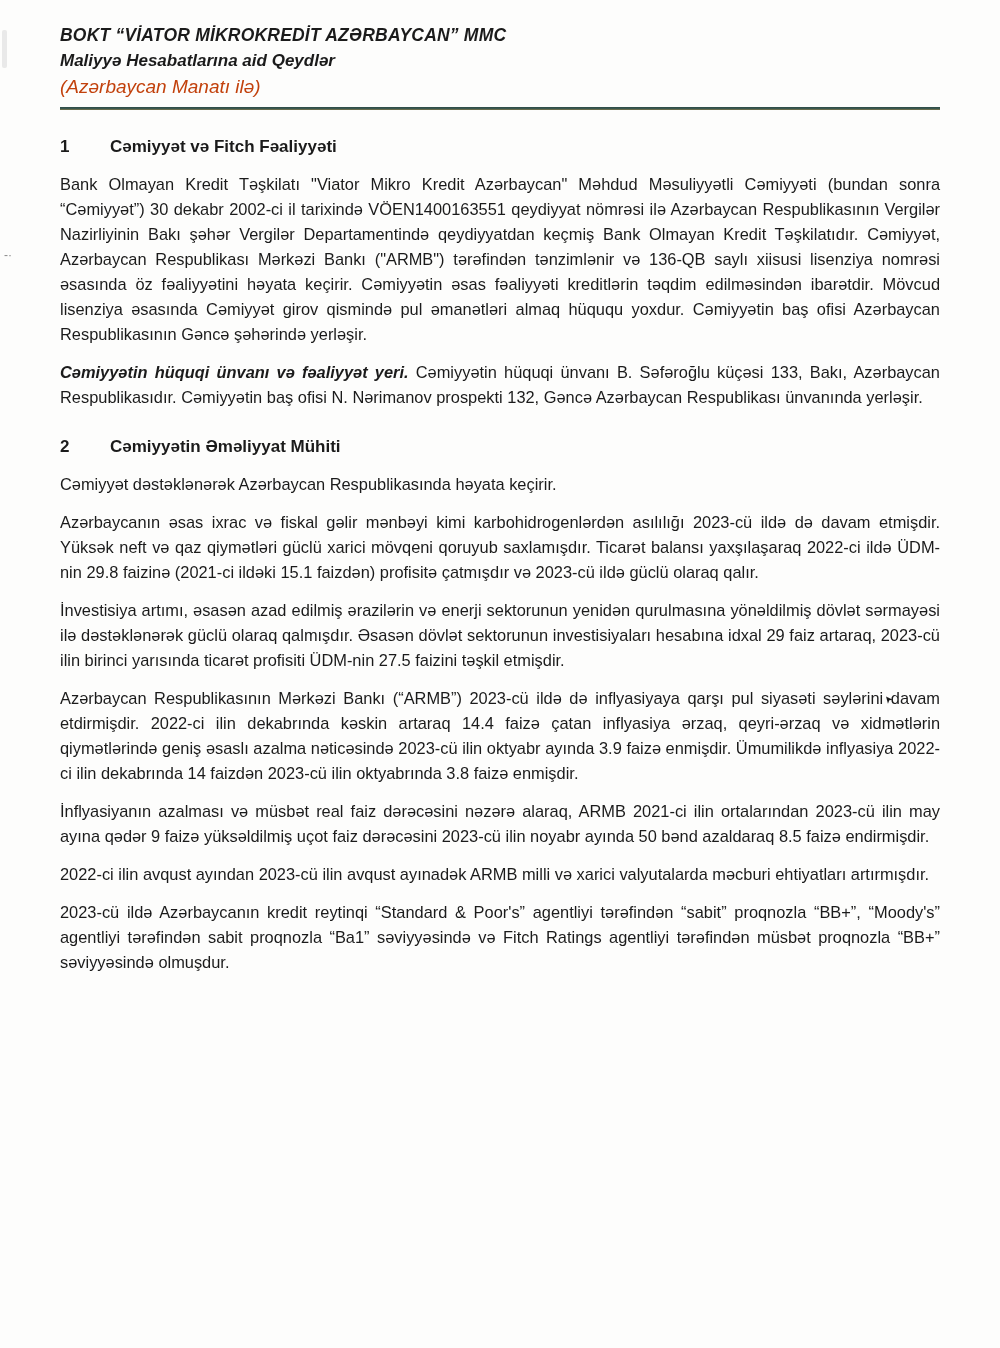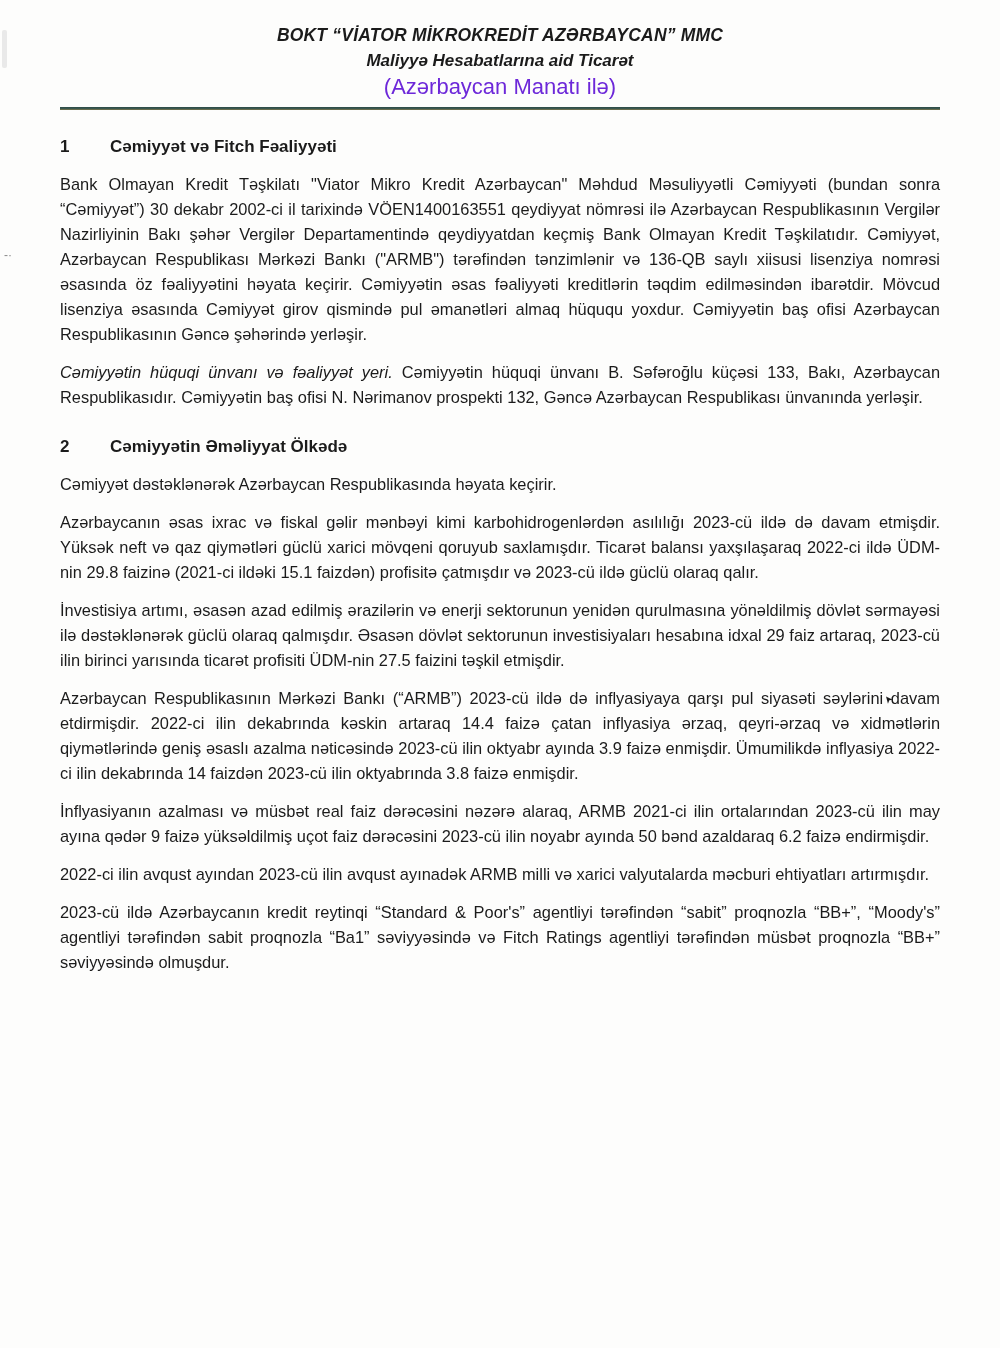--- a/index.html
+++ b/index.html
@@ -14,38 +14,39 @@
     margin: 0 auto;
     background: #fdfdfc;
     box-sizing: border-box;
     padding: 22px 60px 0 60px;
     font-family: "Liberation Sans", "DejaVu Sans", sans-serif;
     color: #1b1b1b;
     overflow: hidden;
   }
   
   .doc-header {
-    text-align: center;
+    text-align: left;
     line-height: 26px;
   }
   .doc-header .h1 {
     font-weight: 700;
     font-style: italic;
     font-size: 17.5px;
     letter-spacing: 0.2px;
   }
   .doc-header .h2 {
     font-weight: 700;
     font-style: italic;
     font-size: 17px;
   }
   .doc-header .h3 {
     font-weight: 400;
-    font-size: 22px;
-    color: #6d28d9;
+    font-style: italic;
+    font-size: 19px;
+    color: #c2410c;
   }
   .rule {
     border: none;
     height: 3px;
     margin: 7px 0 0 0;
     background: linear-gradient(to bottom, #2c4a47 0%, #3c5a50 60%, #8a7a4a 100%);
   }
   
   .sec-head {
     display: flex;
@@ -58,21 +59,21 @@
     width: 50px;
     flex: 0 0 50px;
   }
   p.body-par {
     margin: 0 0 13px 0;
     font-size: 16.4px;
     line-height: 25px;
     text-align: justify;
   }
   .lead {
-    font-weight: 400;
+    font-weight: 700;
     font-style: italic;
   }
   
   .ink-arrow {
     position: absolute;
     left: 884px;
     top: 694px;
     font-size: 10px;
     color: #1a1a1a;
     transform: rotate(-130deg);
@@ -102,42 +103,42 @@
 <body>
 
 <div class="page">
 
   <div class="smudge"></div>
   <span class="speck-left">-·</span>
   <span class="ink-arrow">➤</span>
 
   <header class="doc-header">
     <div class="h1">BOKT “VİATOR MİKROKREDİT AZƏRBAYCAN” MMC</div>
-    <div class="h2">Maliyyə Hesabatlarına aid Ticarət</div>
+    <div class="h2">Maliyyə Hesabatlarına aid Qeydlər</div>
     <div class="h3">(Azərbaycan Manatı ilə)</div>
   </header>
 
   <hr class="rule">
 
   <section>
     <div class="sec-head">
       <span class="sec-num">1</span>
       <span class="sec-title">Cəmiyyət və Fitch Fəaliyyəti</span>
     </div>
     <p class="body-par">Bank Olmayan Kredit Təşkilatı "Viator Mikro Kredit Azərbaycan" Məhdud Məsuliyyətli Cəmiyyəti (bundan sonra “Cəmiyyət”) 30 dekabr 2002-ci il tarixində VÖEN1400163551 qeydiyyat nömrəsi ilə Azərbaycan Respublikasının Vergilər Nazirliyinin Bakı şəhər Vergilər Departamentində qeydiyyatdan keçmiş Bank Olmayan Kredit Təşkilatıdır. Cəmiyyət, Azərbaycan Respublikası Mərkəzi Bankı ("ARMB") tərəfindən tənzimlənir və 136-QB saylı xiisusi lisenziya nomrəsi əsasında öz fəaliyyətini həyata keçirir. Cəmiyyətin əsas fəaliyyəti kreditlərin təqdim edilməsindən ibarətdir. Mövcud lisenziya əsasında Cəmiyyət girov qismində pul əmanətləri almaq hüququ yoxdur. Cəmiyyətin baş ofisi Azərbaycan Respublikasının Gəncə şəhərində yerləşir.</p>
     <p class="body-par"><span class="lead">Cəmiyyətin hüquqi ünvanı və fəaliyyət yeri.</span> <span>Cəmiyyətin hüquqi ünvanı B. Səfəroğlu küçəsi 133, Bakı, Azərbaycan Respublikasıdır. Cəmiyyətin baş ofisi N. Nərimanov prospekti 132, Gəncə Azərbaycan Respublikası ünvanında yerləşir.</span></p>
   </section>
 
   <section>
     <div class="sec-head">
       <span class="sec-num">2</span>
-      <span class="sec-title">Cəmiyyətin Əməliyyat Ölkədə</span>
+      <span class="sec-title">Cəmiyyətin Əməliyyat Mühiti</span>
     </div>
     <p class="body-par">Cəmiyyət dəstəklənərək Azərbaycan Respublikasında həyata keçirir.</p>
     <p class="body-par">Azərbaycanın əsas ixrac və fiskal gəlir mənbəyi kimi karbohidrogenlərdən asılılığı 2023-cü ildə də davam etmişdir. Yüksək neft və qaz qiymətləri güclü xarici mövqeni qoruyub saxlamışdır. Ticarət balansı yaxşılaşaraq 2022-ci ildə ÜDM-nin 29.8 faizinə (2021-ci ildəki 15.1 faizdən) profisitə çatmışdır və 2023-cü ildə güclü olaraq qalır.</p>
     <p class="body-par">İnvestisiya artımı, əsasən azad edilmiş ərazilərin və enerji sektorunun yenidən qurulmasına yönəldilmiş dövlət sərmayəsi ilə dəstəklənərək güclü olaraq qalmışdır. Əsasən dövlət sektorunun investisiyaları hesabına idxal 29 faiz artaraq, 2023-cü ilin birinci yarısında ticarət profisiti ÜDM-nin 27.5 faizini təşkil etmişdir.</p>
     <p class="body-par">Azərbaycan Respublikasının Mərkəzi Bankı (“ARMB”) 2023-cü ildə də inflyasiyaya qarşı pul siyasəti səylərini davam etdirmişdir. 2022-ci ilin dekabrında kəskin artaraq 14.4 faizə çatan inflyasiya ərzaq, qeyri-ərzaq və xidmətlərin qiymətlərində geniş əsaslı azalma nəticəsində 2023-cü ilin oktyabr ayında 3.9 faizə enmişdir. Ümumilikdə inflyasiya 2022-ci ilin dekabrında 14 faizdən 2023-cü ilin oktyabrında 3.8 faizə enmişdir.</p>
-    <p class="body-par">İnflyasiyanın azalması və müsbət real faiz dərəcəsini nəzərə alaraq, ARMB 2021-ci ilin ortalarından 2023-cü ilin may ayına qədər 9 faizə yüksəldilmiş uçot faiz dərəcəsini 2023-cü ilin noyabr ayında 50 bənd azaldaraq 6.2 faizə endirmişdir.</p>
+    <p class="body-par">İnflyasiyanın azalması və müsbət real faiz dərəcəsini nəzərə alaraq, ARMB 2021-ci ilin ortalarından 2023-cü ilin may ayına qədər 9 faizə yüksəldilmiş uçot faiz dərəcəsini 2023-cü ilin noyabr ayında 50 bənd azaldaraq 8.5 faizə endirmişdir.</p>
     <p class="body-par">2022-ci ilin avqust ayından 2023-cü ilin avqust ayınadək ARMB milli və xarici valyutalarda məcburi ehtiyatları artırmışdır.</p>
     <p class="body-par">2023-cü ildə Azərbaycanın kredit reytinqi “Standard &amp; Poor's” agentliyi tərəfindən “sabit” proqnozla “BB+”, “Moody's” agentliyi tərəfindən sabit proqnozla “Ba1” səviyyəsində və Fitch Ratings agentliyi tərəfindən müsbət proqnozla “BB+” səviyyəsində olmuşdur.</p>
   </section>
 
 </div>
 
 </body></html>

